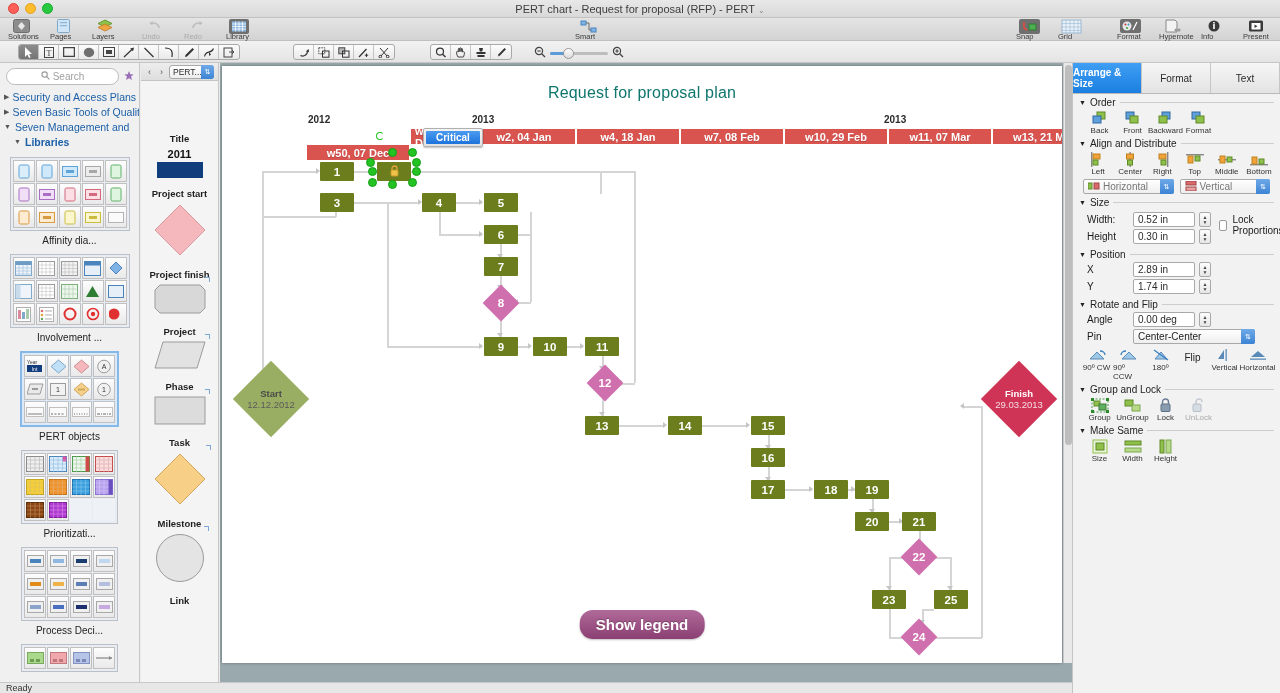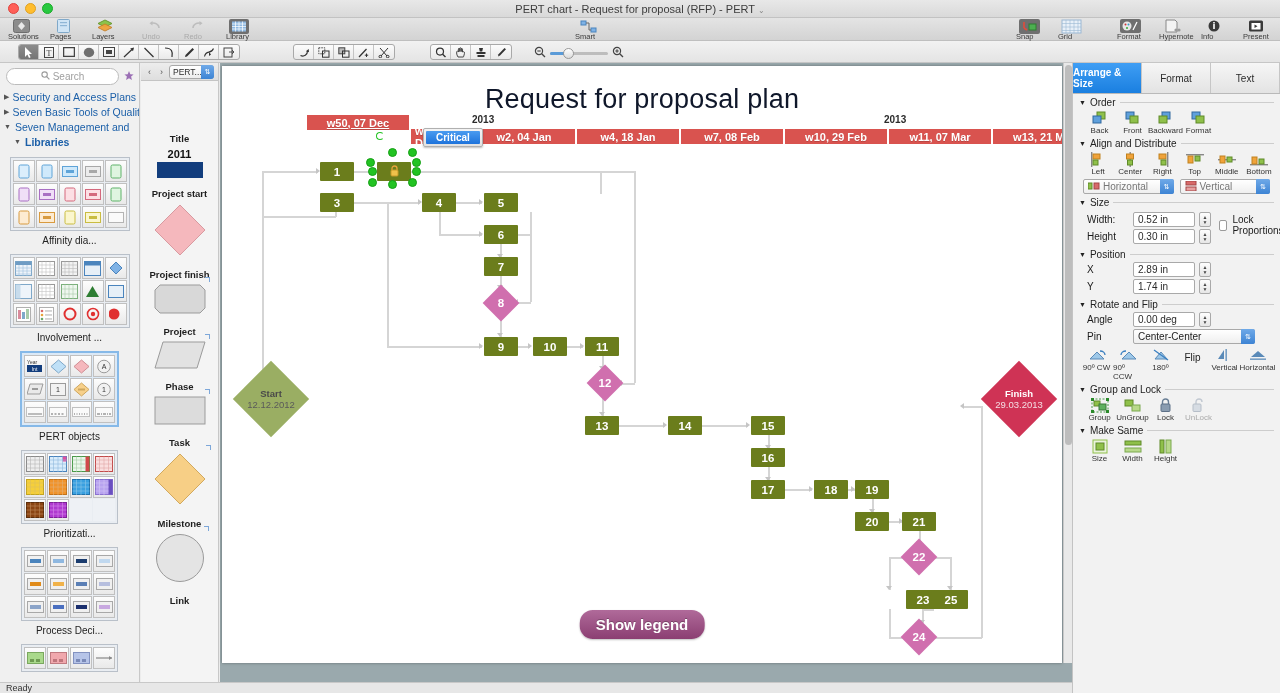--- a/index.html
+++ b/index.html
@@ -167,21 +167,21 @@
     width: 70px; height: 14px; border: 1px solid #a8a8a8; border-radius: 2px;
     background: linear-gradient(#fff,#ededed); font-size: 9px;
     display: flex; align-items: center; padding-left: 3px; position: relative;
   }
   .zoomsel .st { position: absolute; right: 2px; font-size: 7px; color: #555; }
   .hscrolltrack { flex: 1; height: 9px; background: #eaeaea; border: 1px solid #ccc; border-radius: 5px; margin-right: 12px; position: relative; }
   .hthumb { position: absolute; left: 50px; top: 0px; width: 720px; height: 7px; background: #bdbdbd; border-radius: 4px; }
 
   
   .chart-title {
-    position: absolute; font-size: 27px; color: #0f172a; letter-spacing: .2px;
+    position: absolute; font-size: 16px; color: #0f766e; letter-spacing: .2px;
   }
   .yearlab { position: absolute; font-size: 10px; font-weight: bold; color: #2b2b2b; }
   .tbar {
     position: absolute; height: 17px; background: #d9534f;
     border: 1px solid #fff; color: #fff; font-size: 11px; font-weight: bold;
     display: flex; align-items: center; justify-content: center;
     text-shadow: 0 1px 0 rgba(0,0,0,.15);
   }
   .node {
     position: absolute; width: 34px; height: 19px; background: #6b7d1c;
@@ -1244,21 +1244,21 @@
 
   <div class="canvaswrap">
     <div class="page">
 
       <div class="chart-title" style="left:50%;top:18px;transform:translateX(-50%);">Request for proposal plan</div>
 
       <div class="yearlab" style="left:86px;top:48px;">2012</div>
       <div class="yearlab" style="left:250px;top:48px;">2013</div>
       <div class="yearlab" style="left:662px;top:48px;">2013</div>
 
-      <div class="tbar" style="left:84px;top:48px;width:104px;text-decoration:underline;">w50, 07 Dec</div>
+      <div class="tbar" style="left:84px;top:78px;width:104px;">w50, 07 Dec</div>
       <div class="tbar" style="left:188px;top:62px;width:62px;overflow:hidden;justify-content:flex-start;padding-left:4px;">w51, 14 Dec</div>
       <div class="tbar" style="left:250px;top:62px;width:104px;">w2, 04 Jan</div>
       <div class="tbar" style="left:354px;top:62px;width:104px;">w4, 18 Jan</div>
       <div class="tbar" style="left:458px;top:62px;width:104px;">w7, 08 Feb</div>
       <div class="tbar" style="left:562px;top:62px;width:104px;">w10, 29 Feb</div>
       <div class="tbar" style="left:666px;top:62px;width:104px;">w11, 07 Mar</div>
       <div class="tbar" style="left:770px;top:62px;width:104px;">w13, 21 Mar</div>
 
       <div class="tooltip" style="left:201px;top:62px;">
         <div class="sel">Critical</div>
@@ -1407,21 +1407,21 @@
       <div class="node" style="left:529px;top:350px;">15</div>
       <div class="node" style="left:529px;top:382px;">16</div>
       <div class="node" style="left:529px;top:414px;">17</div>
       <div class="node" style="left:592px;top:414px;">18</div>
       <div class="node" style="left:633px;top:414px;">19</div>
       <div class="node" style="left:633px;top:446px;">20</div>
       <div class="node" style="left:680px;top:446px;">21</div>
       <div class="mnode" style="left:684px;top:478px;">
         <span>22</span>
       </div>
-      <div class="node" style="left:684px;top:524px;">23</div>
+      <div class="node" style="left:650px;top:524px;">23</div>
       <div class="mnode" style="left:684px;top:558px;">
         <span>24</span>
       </div>
       <div class="node" style="left:712px;top:524px;">25</div>
 
       <div class="bigdiam" style="left:22px;top:306px;background:#9aae63;">
         <div class="inner">
           <span style="color:#4a4a4a;font-weight:bold;">Start</span>
           <span style="color:#5a5a5a;">12.12.2012</span>
         </div>

